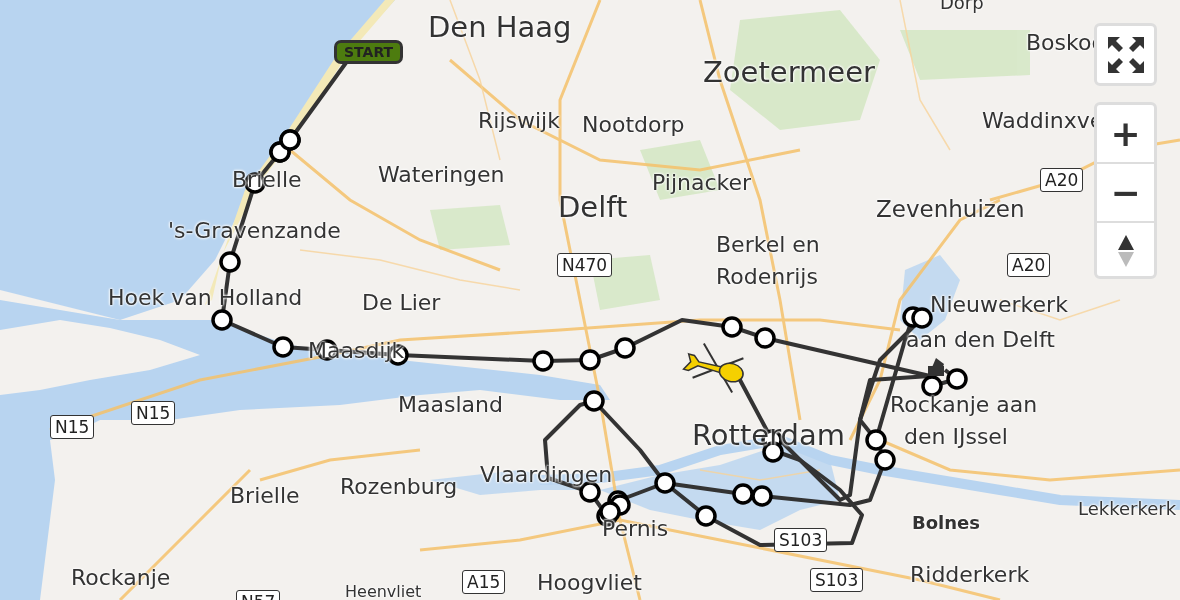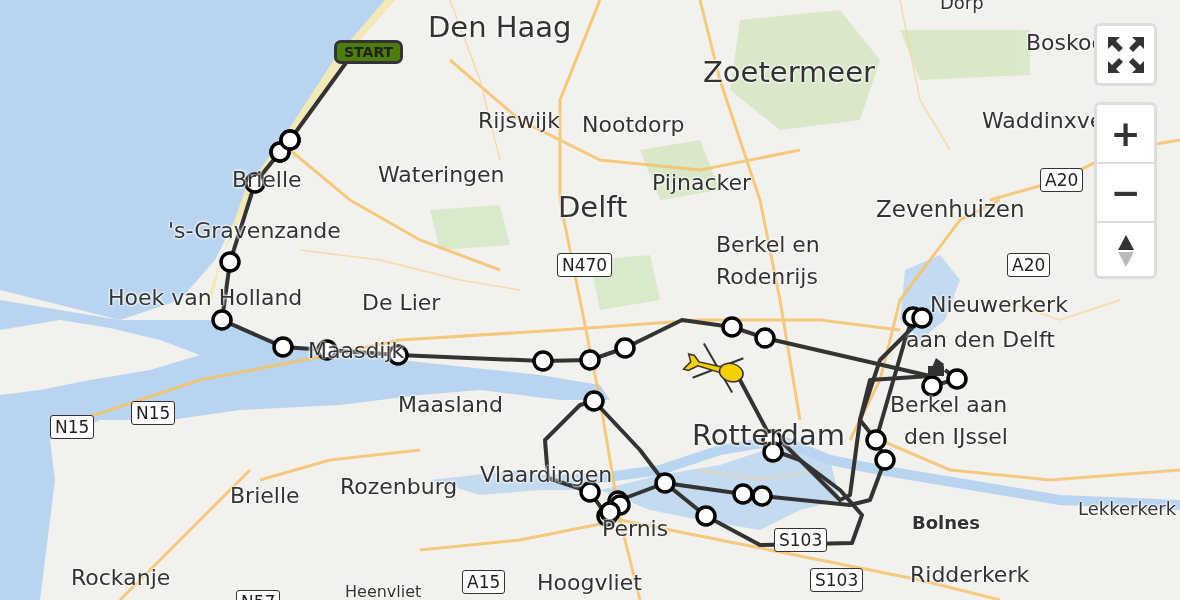--- a/index.html
+++ b/index.html
@@ -133,21 +133,21 @@
 <div class="place big" style="left:692px;top:418px;">Rotterdam</div>
 <div class="place med" style="left:480px;top:462px;text-align:center;">Vlaardingen</div>
 <div class="place med" style="left:602px;top:516px;">Pernis</div>
 <div class="place med" style="left:230px;top:483px;">Brielle</div>
 <div class="place med" style="left:340px;top:474px;">Rozenburg</div>
 <div class="place med" style="left:71px;top:565px;">Rockanje</div>
 <div class="place med" style="left:537px;top:570px;">Hoogvliet</div>
 <div class="place" style="left:345px;top:582px;font-size:16px;">Heenvliet</div>
 <div class="place med" style="left:930px;top:292px;">Nieuwerkerk</div>
 <div class="place med" style="left:906px;top:327px;">aan den Delft</div>
-<div class="place med" style="left:890px;top:392px;">Berkel aan</div>
+<div class="place med" style="left:890px;top:392px;">Rockanje aan</div>
 <div class="place med" style="left:904px;top:424px;">den IJssel</div>
 <div class="place" style="left:876px;top:196px;font-size:23px;">Zevenhuizen</div>
 <div class="place med" style="left:982px;top:108px;">Waddinxveen</div>
 <div class="place med" style="left:1026px;top:30px;">Boskoop</div>
 <div class="place" style="left:940px;top:-8px;font-size:18px;">Dorp</div>
 <div class="place" style="left:912px;top:512px;font-size:18px;font-weight:bold;">Bolnes</div>
 <div class="place" style="left:1078px;top:498px;font-size:18px;">Lekkerkerk</div>
 <div class="place med" style="left:910px;top:562px;">Ridderkerk</div>
 
 <div class="shield" style="left:1040px;top:168px;">A20</div>

